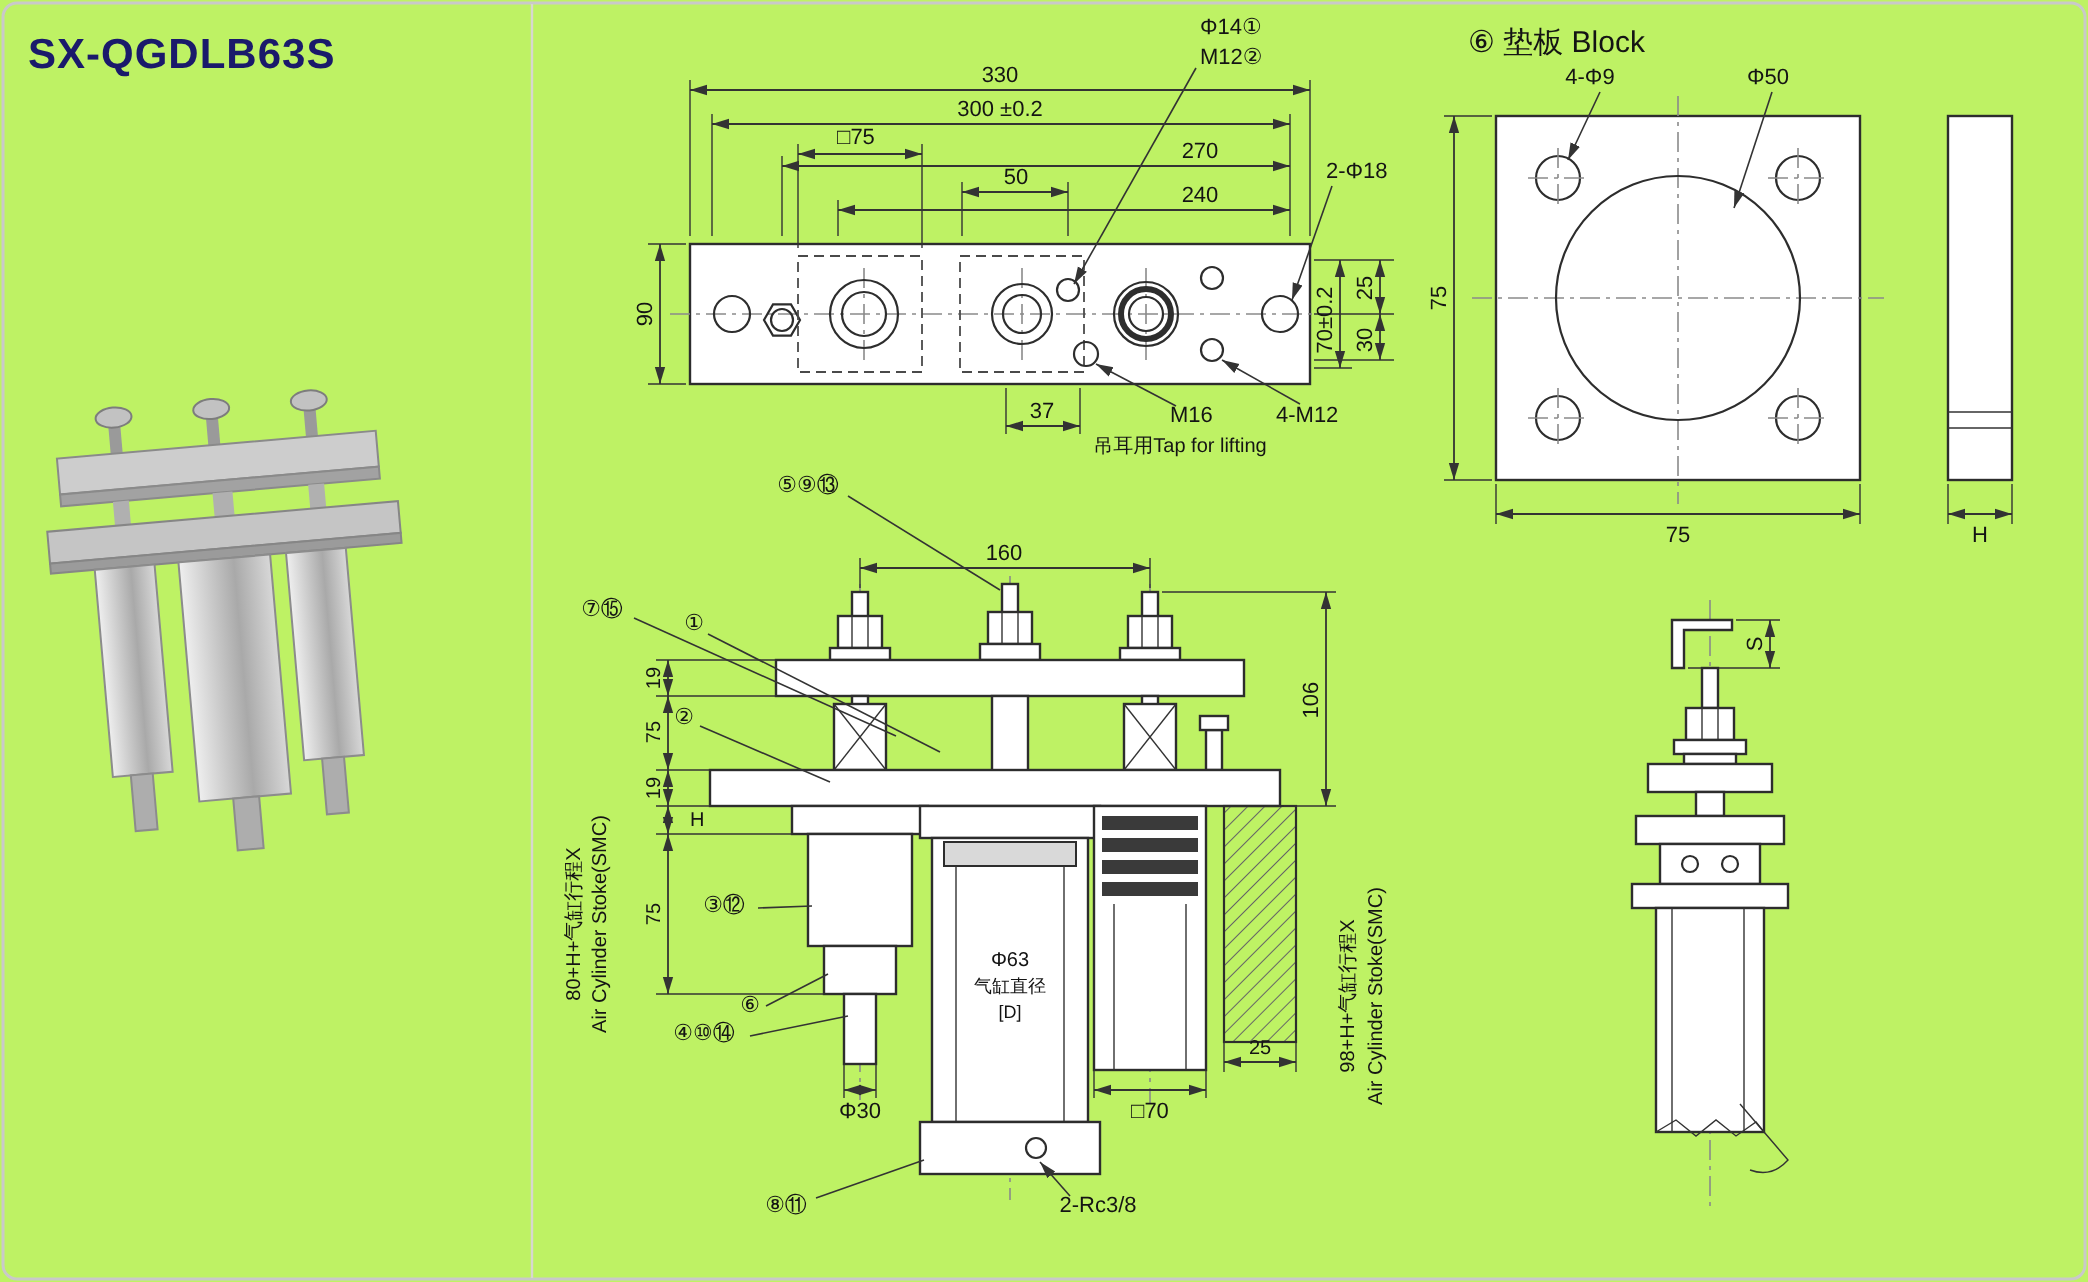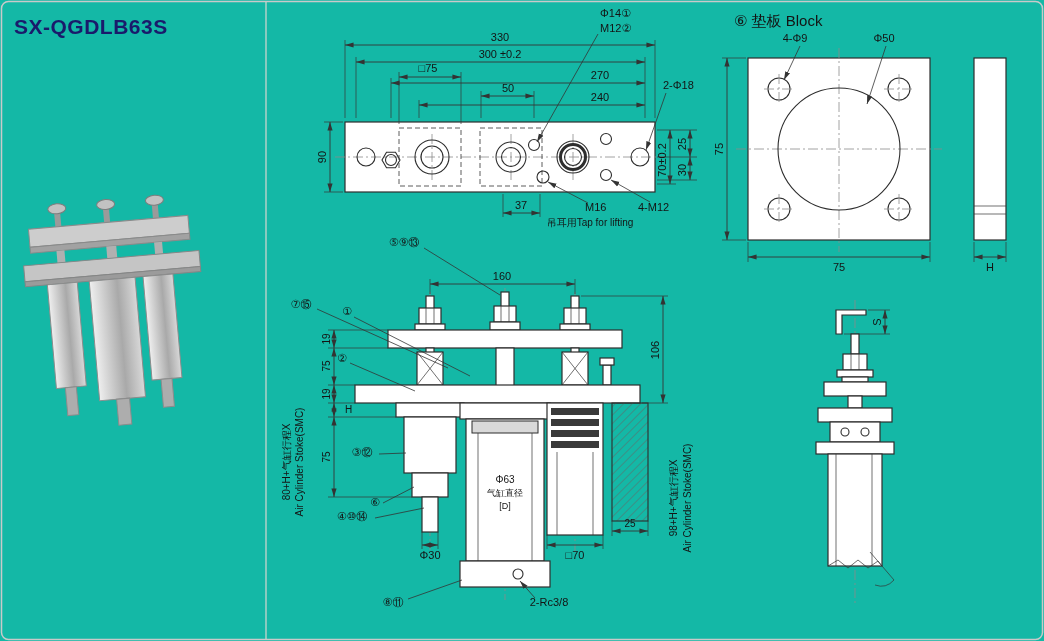--- a/index.html
+++ b/index.html
@@ -1,16 +1,16 @@
 <!DOCTYPE html>
 <html><head>
 <meta charset="utf-8">
 <style>
   html,body{margin:0;padding:0;background:#ffffff;}
-  .sheet{position:relative;width:1044px;height:641px;background:#14b8a6;overflow:hidden;
+  .sheet{position:relative;width:1044px;height:641px;background:#bef264;overflow:hidden;
          font-family:"Liberation Sans","DejaVu Sans",sans-serif;}
   svg{position:absolute;left:0;top:0;}
   svg text{font-family:"Liberation Sans","DejaVu Sans",sans-serif;font-size:11px;fill:#141414;}
   .tm{text-anchor:middle}
   .t10{font-size:10px}
   .t9{font-size:9px}
   .t15{font-size:15px}
   .title-t{font-size:21px;font-weight:bold;fill:#1a1a6b;letter-spacing:.5px}
   .ln{fill:none;stroke:#2d2d2d;stroke-width:1.1}
   .part{fill:#ffffff;stroke:#2d2d2d;stroke-width:1.2}

